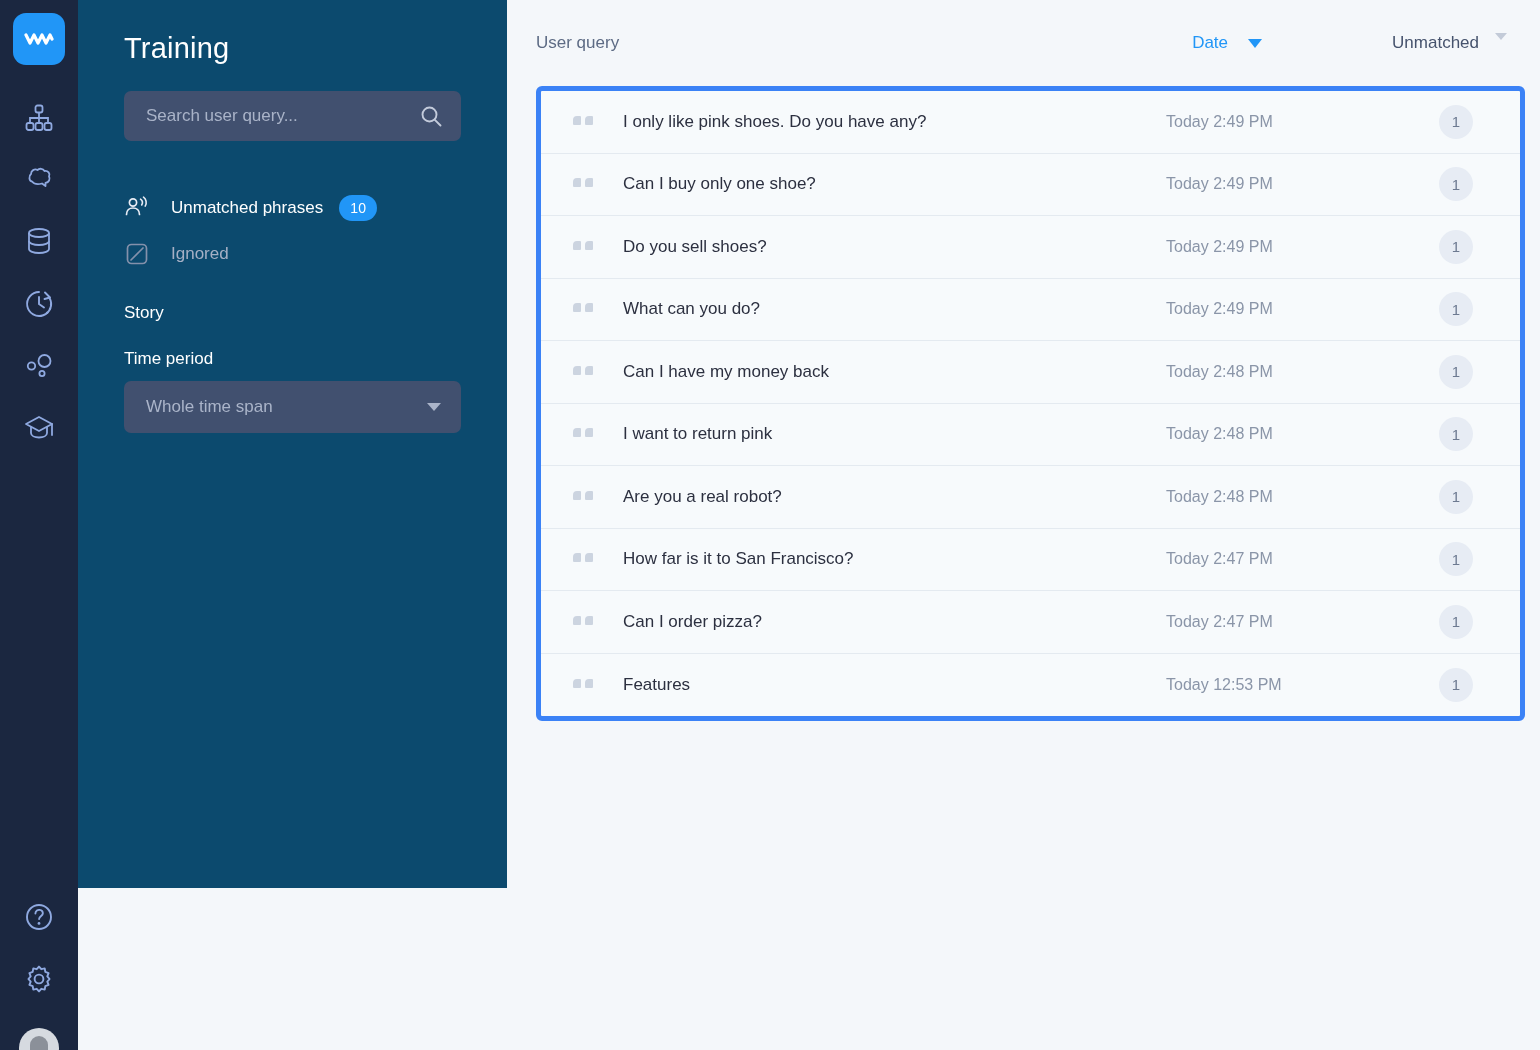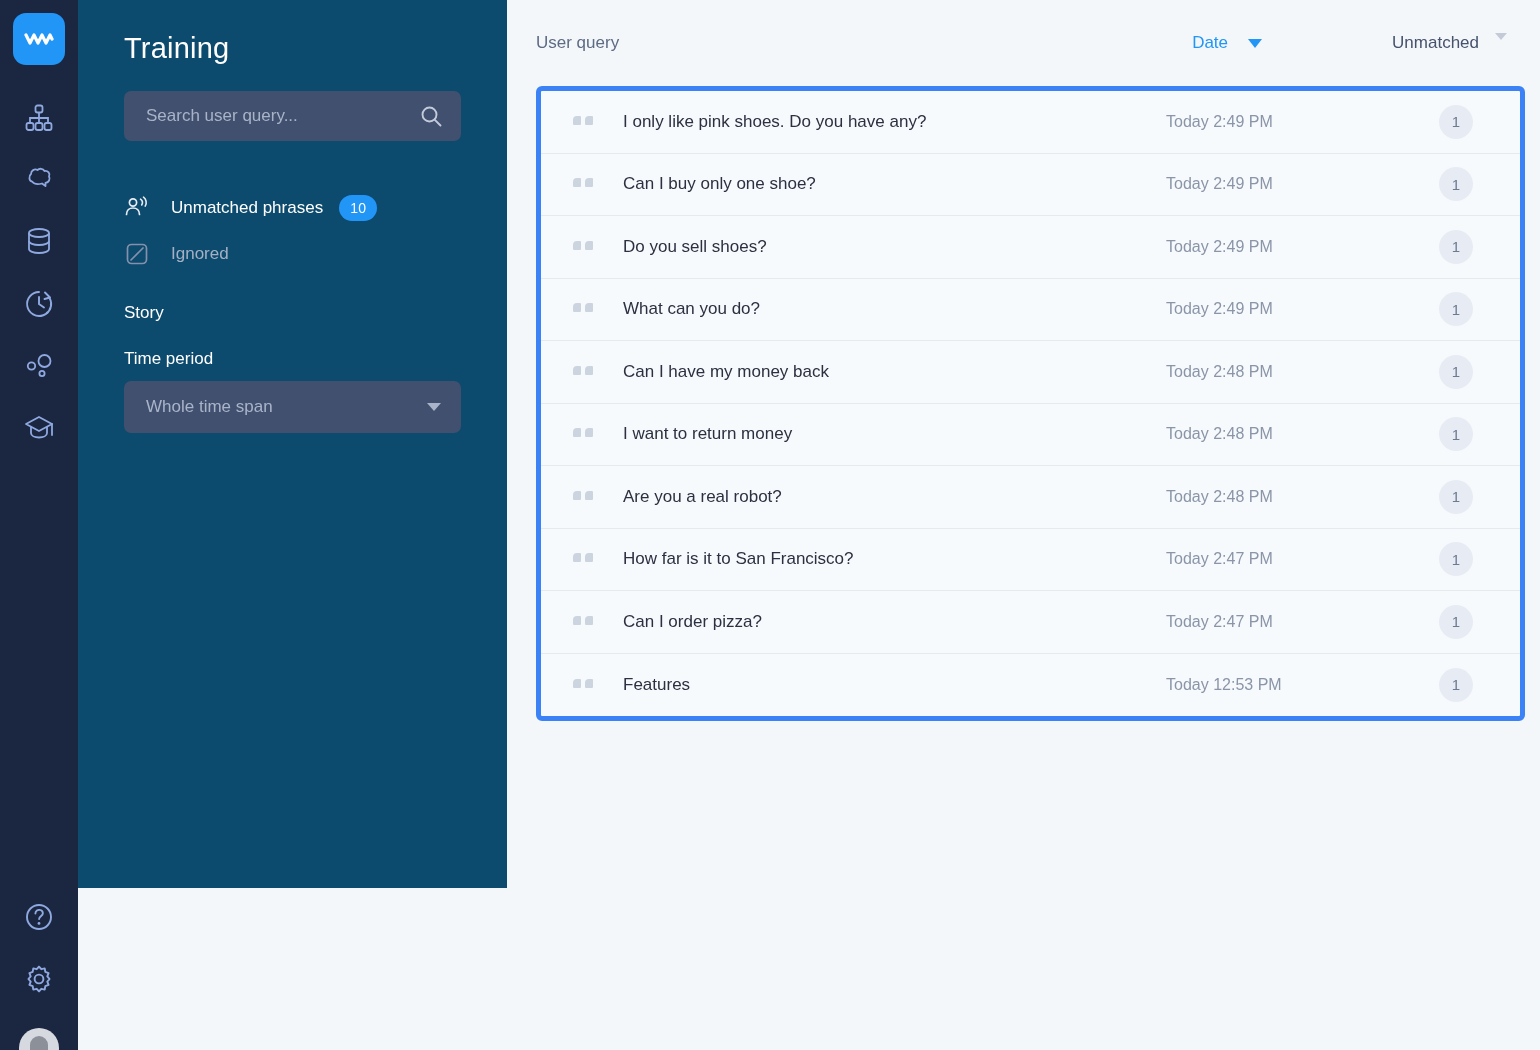--- a/index.html
+++ b/index.html
@@ -385,21 +385,21 @@
     </span>
   </div>
 
   <div class="row">
     <span class="quote-ico">
       <svg width="26" height="20" viewBox="0 0 26 20">
         <path d="M3 4 h6 a1 1 0 0 1 1 1 v7 a1 1 0 0 1 -1 1 h-6 a1 1 0 0 1 -1 -1 v-4 a4 4 0 0 1 4 -4" fill="#ccd4e0"></path>
         <path d="M15 4 h6 a1 1 0 0 1 1 1 v7 a1 1 0 0 1 -1 1 h-6 a1 1 0 0 1 -1 -1 v-4 a4 4 0 0 1 4 -4" fill="#ccd4e0"></path>
       </svg>
     </span>
-    <span class="row-text">I want to return money</span>
+    <span class="row-text">I want to return pink</span>
     <span class="row-time">Today 2:48 PM</span>
     <span class="row-count">
       <span class="count-pill">1</span>
     </span>
   </div>
 
   <div class="row">
     <span class="quote-ico">
       <svg width="26" height="20" viewBox="0 0 26 20">
         <path d="M3 4 h6 a1 1 0 0 1 1 1 v7 a1 1 0 0 1 -1 1 h-6 a1 1 0 0 1 -1 -1 v-4 a4 4 0 0 1 4 -4" fill="#ccd4e0"></path>

